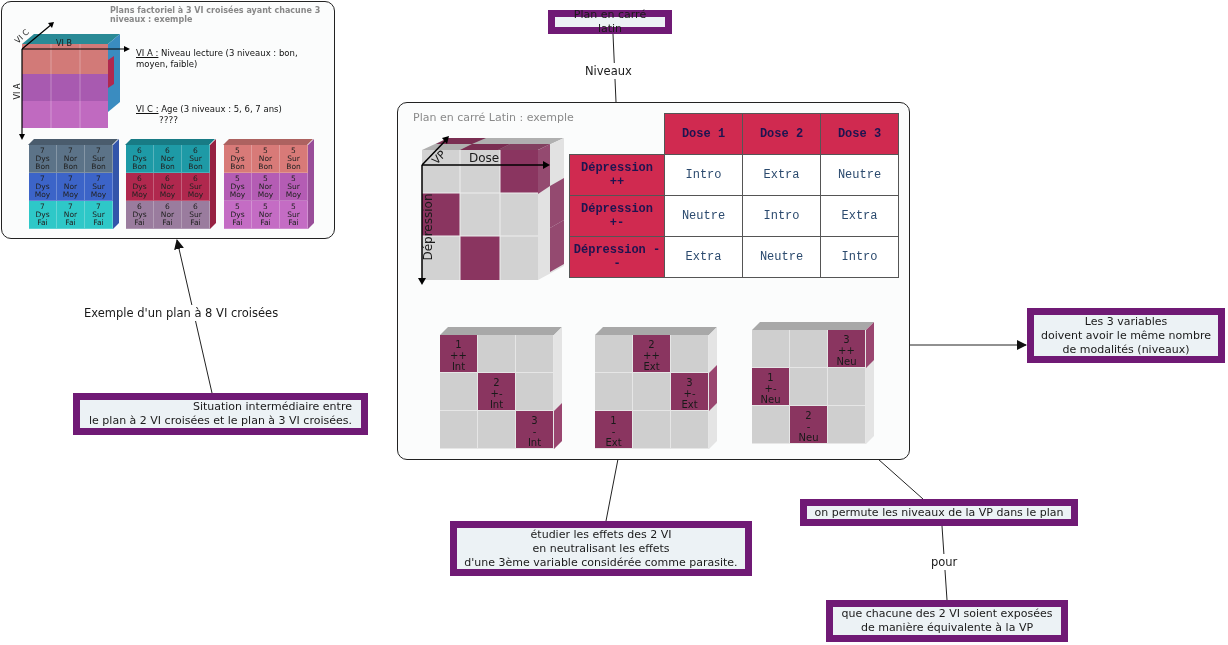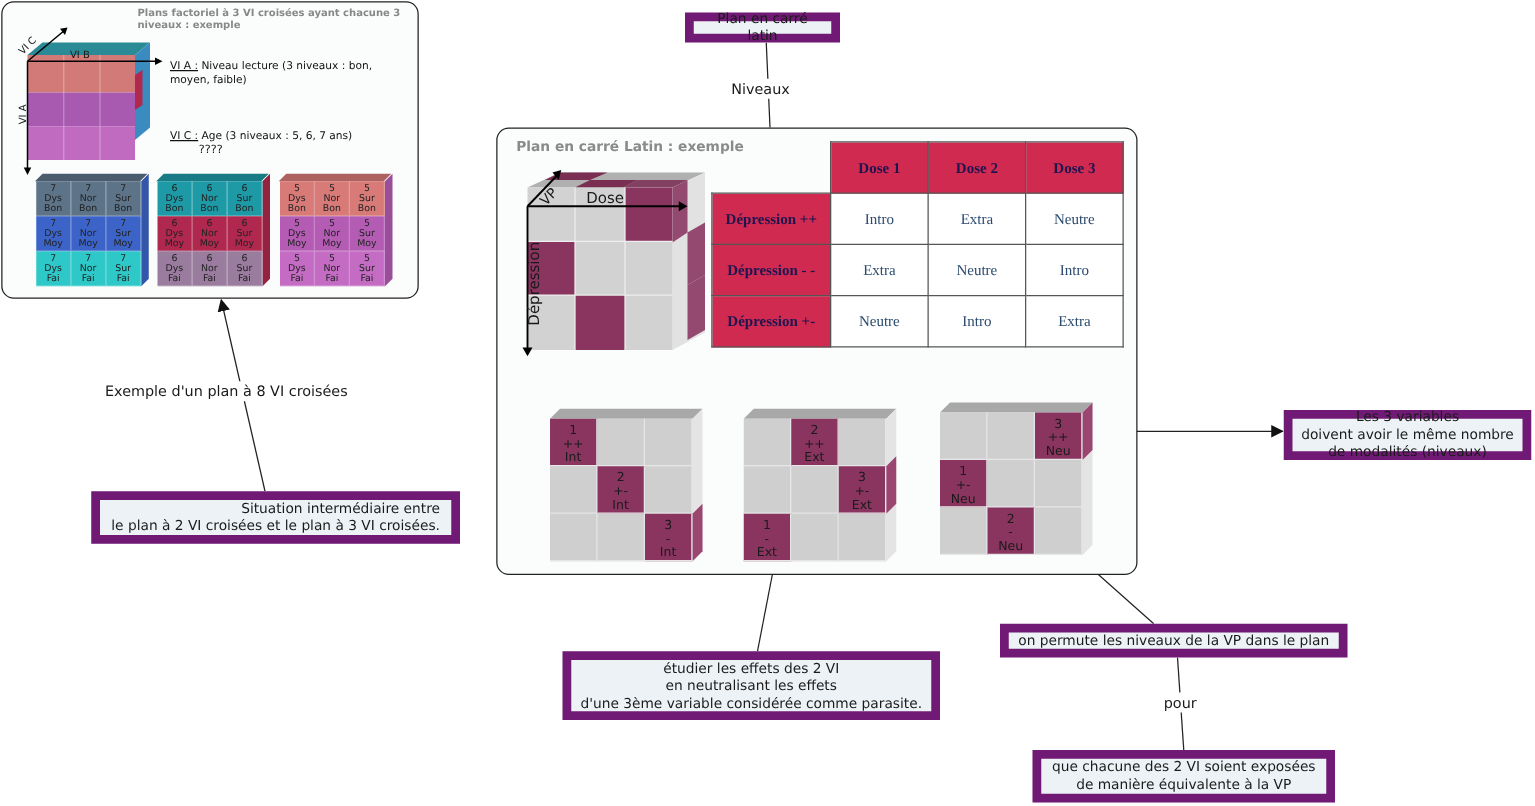--- a/index.html
+++ b/index.html
@@ -4,32 +4,32 @@
 <style>
   html, body { margin:0; padding:0; }
   body { width:1228px; height:645px; background:#ffffff; position:relative; overflow:hidden;
          font-family:"DejaVu Sans", sans-serif; color:#1a1a1a; }
   svg.links { position:absolute; left:0; top:0; width:1228px; height:645px; }
   .node { position:absolute; background:#ecf2f5; border:7px solid #701a75; border-radius:0;
           font-size:11px; line-height:14px; text-align:center; box-sizing:border-box;
           display:flex; align-items:center; justify-content:center; padding:2px 6px; white-space:pre-line; }
   .link-label { position:absolute; font-size:11.5px; background:#fff; padding:1px 2px; white-space:nowrap; }
   .panel { position:absolute; background:#fbfcfc; border:1px solid #222; border-radius:10px; box-sizing:border-box; }
-  .panel-title { position:absolute; color:#8a8a8a; font-weight:bold; font-size:11px; }
+  .panel-title { position:absolute; color:#8a8a8a; font-weight:normal; font-size:11px; }
   
   .fc-title { position:absolute; left:108px; top:4px; width:230px; text-align:left; color:#888;
               font-size:8px; font-weight:bold; line-height:9px; white-space:pre-line; }
   .fc-desc { position:absolute; left:134px; font-size:8.5px; line-height:11px; color:#111; width:195px; }
   .fc-desc u { text-decoration:underline; }
   .mini-cube { position:absolute; width:84px; height:84px; }
   .mini-cube .cell { position:absolute; width:28px; height:28px; font-size:7.5px; line-height:8px;
                      text-align:center; color:#222; padding-top:2px; box-sizing:border-box;
                      border-right:1px solid rgba(255,255,255,0.25); border-bottom:1px solid rgba(255,255,255,0.2); white-space:pre-line; }
   
-  table.latin { position:absolute; left:569px; top:113px; border-collapse:collapse; font-family:Liberation Serif, serif; font-size:12px; }
+  table.latin { position:absolute; left:569px; top:113px; border-collapse:collapse; font-family:Liberation Mono, monospace; font-size:12px; }
   table.latin td { width:75px; height:38px; text-align:center; border:1px solid #555; }
   table.latin td.hd { background:#d02a50; color:#1e1450; font-weight:bold; }
   table.latin td.rh { background:#d02a50; color:#1e1450; font-weight:bold; width:92px; }
   table.latin td.empty { border:none; background:transparent; }
   table.latin td.val { background:#fff; color:#2b4a6e; }
   .lcube { position:absolute; }
   .lcube .c { position:absolute; width:38px; height:38px; background:#cfcfcf;
               border-right:1px solid #e6e6e6; border-bottom:1px solid #e6e6e6; box-sizing:border-box;
               font-size:10px; line-height:11px; text-align:center; color:#1a1a1a; padding-top:4px; white-space:pre-line; }
   .lcube .c.on { background:#8a3560; }
@@ -51,21 +51,21 @@
   <line x1="942" y1="526" x2="947" y2="600" stroke="#222" stroke-width="1"></line>
 </svg>
 
 <div class="link-label" style="left:583px;top:63px;">Niveaux</div>
 <div class="link-label" style="left:82px;top:305px;">Exemple d'un plan à 8 VI croisées</div>
 <div class="link-label" style="left:929px;top:554px;">pour</div>
 
 <div class="node" style="left:548px;top:10px;width:124px;height:24px;">Plan en carré latin</div>
 <div class="node" style="left:73px;top:393px;width:295px;height:42px;text-align:right;">Situation intermédiaire entre
 le plan à 2 VI croisées et le plan à 3 VI croisées.</div>
-<div class="node" style="left:1027px;top:328px;width:198px;height:40px;">Les 3 variables
+<div class="node" style="left:1027px;top:308px;width:198px;height:55px;">Les 3 variables
 doivent avoir le même nombre
 de modalités (niveaux)</div>
 <div class="node" style="left:450px;top:521px;width:302px;height:55px;">étudier les effets des 2 VI
 en neutralisant les effets
 d'une 3ème variable considérée comme parasite.</div>
 <div class="node" style="left:800px;top:499px;width:278px;height:27px;">on permute les niveaux de la VP dans le plan</div>
 <div class="node" style="left:826px;top:600px;width:242px;height:42px;">que chacune des 2 VI soient exposées
 de manière équivalente à la VP</div>
 
 <div class="panel" style="left:1px;top:1px;width:334px;height:238px;">
@@ -233,30 +233,30 @@
     <td class="hd">Dose 2</td>
     <td class="hd">Dose 3</td>
   </tr>
   <tr>
     <td class="rh">Dépression ++</td>
     <td class="val">Intro</td>
     <td class="val">Extra</td>
     <td class="val">Neutre</td>
   </tr>
   <tr>
+    <td class="rh">Dépression +-</td>
+    <td class="val">Neutre</td>
+    <td class="val">Intro</td>
+    <td class="val">Extra</td>
+  </tr>
+  <tr>
     <td class="rh">Dépression - -</td>
     <td class="val">Extra</td>
     <td class="val">Neutre</td>
     <td class="val">Intro</td>
-  </tr>
-  <tr>
-    <td class="rh">Dépression +-</td>
-    <td class="val">Neutre</td>
-    <td class="val">Intro</td>
-    <td class="val">Extra</td>
   </tr>
 </tbody>
   </table>
 
 <div id="latin-slices">
     <div class="lcube" style="left: 440px; top: 335px;">
       <div style="position: absolute; left: 4px; top: -8px; width: 114px; height: 8px; background: rgb(168, 168, 168); transform: skewX(-45deg);"></div>
       <div style="position: absolute; left: 114px; top: -4px; width: 8px; height: 114px; background: rgb(228, 228, 228); transform: skewY(-45deg);"></div>
       <div class="c on" style="left: 0px; top: 0px; background: rgb(138, 53, 96);">1
 ++

